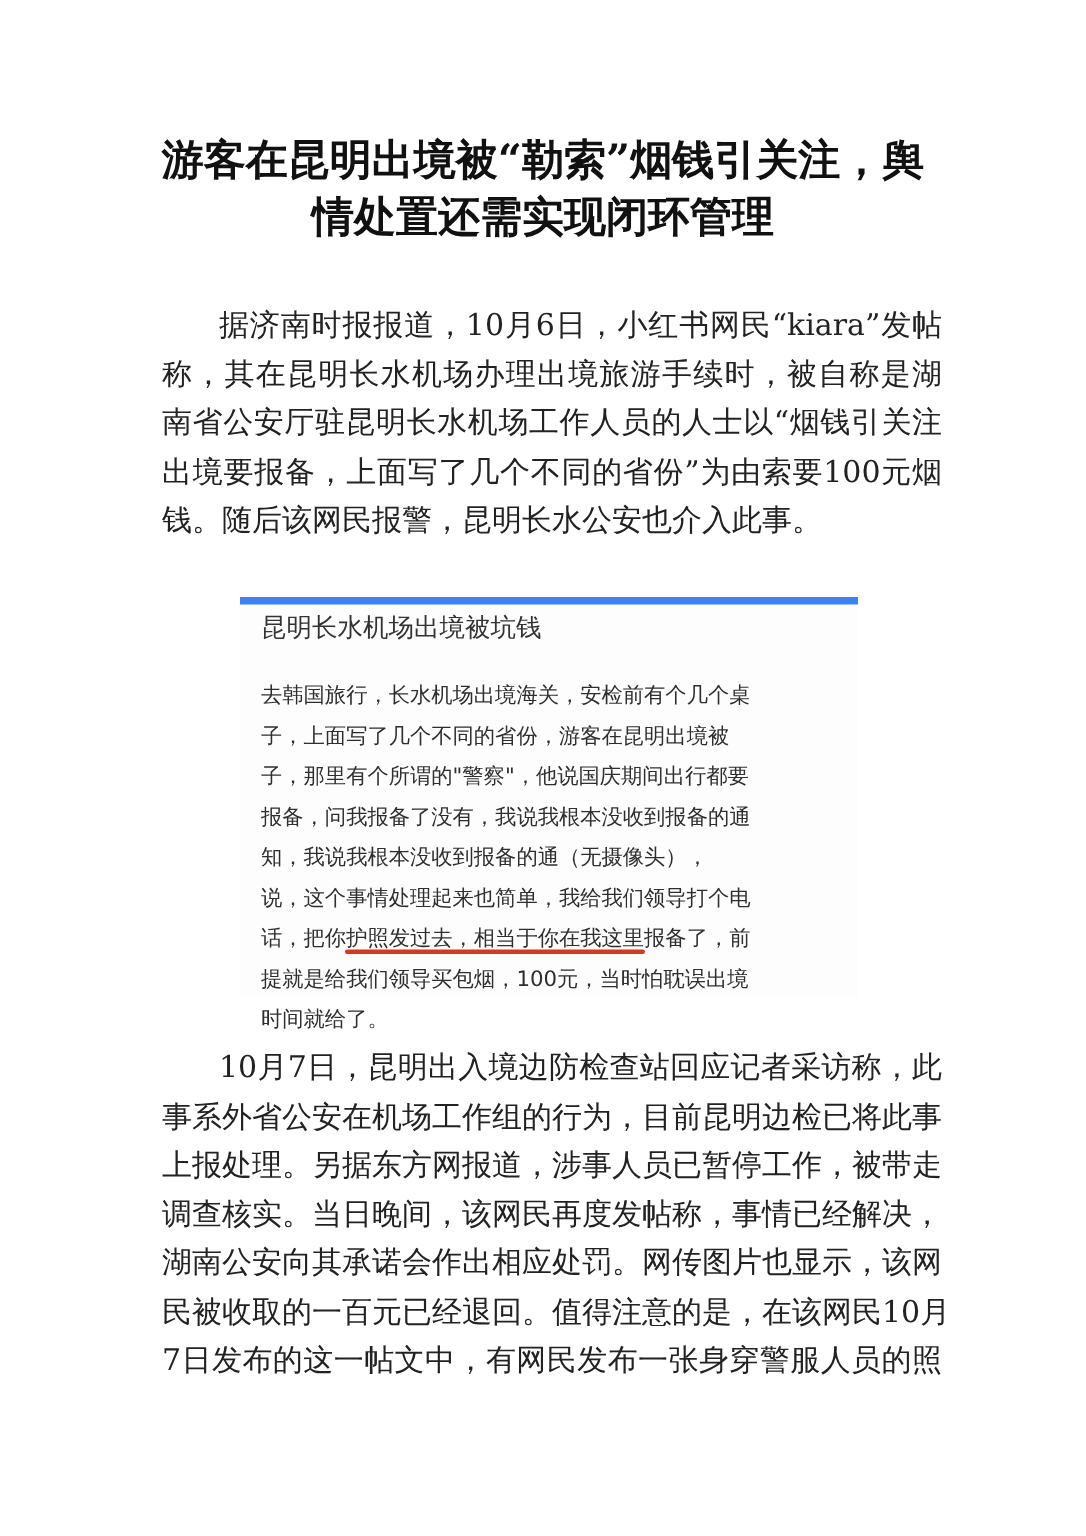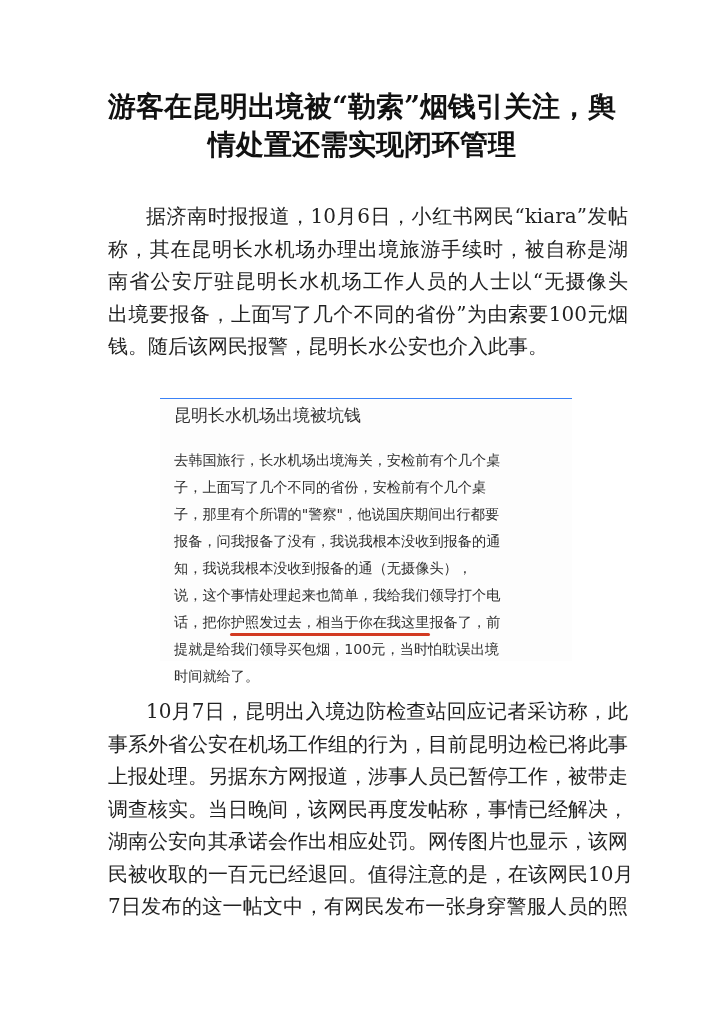--- a/index.html
+++ b/index.html
@@ -55,21 +55,21 @@
     .para1 { top: 200px; }
     .para2 { top: 695px; }
 
     .screenshot {
       position: absolute;
       left: 160px;
       top: 398px;
       width: 412px;
       height: 262px;
       background: #fdfdfd;
-      border-top: 1px solid #3b82f6;
+      border-top: 5px solid #3b82f6;
     }
     .shot-title {
       position: absolute;
       left: 14px;
       top: 5px;
       font-family: "DejaVu Sans", "Liberation Sans", sans-serif;
       font-size: 17px;
       line-height: 22px;
       color: #333333;
       white-space: nowrap;
@@ -102,30 +102,30 @@
 <div class="page">
 
   <h1 class="title" style="margin:0;">
     <span class="line">游客在昆明出境被“勒索”烟钱引关注，舆</span>
     <span class="line">情处置还需实现闭环管理</span>
   </h1>
 
   <div class="para para1">
     <span class="line first">据济南时报报道，10月6日，小红书网民“kiara”发帖</span>
     <span class="line">称，其在昆明长水机场办理出境旅游手续时，被自称是湖</span>
-    <span class="line">南省公安厅驻昆明长水机场工作人员的人士以“无摄像头</span>
+    <span class="line">南省公安厅驻昆明长水机场工作人员的人士以“烟钱引关注</span>
     <span class="line">出境要报备，上面写了几个不同的省份”为由索要100元烟</span>
     <span class="line last">钱。随后该网民报警，昆明长水公安也介入此事。</span>
   </div>
 
   <div class="screenshot">
     <div class="shot-title">昆明长水机场出境被坑钱</div>
     <div class="shot-body">
       <span class="line">去韩国旅行，长水机场出境海关，安检前有个几个桌</span>
-      <span class="line">子，上面写了几个不同的省份，安检前有个几个桌</span>
+      <span class="line">子，上面写了几个不同的省份，游客在昆明出境被</span>
       <span class="line">子，那里有个所谓的"警察"，他说国庆期间出行都要</span>
       <span class="line">报备，问我报备了没有，我说我根本没收到报备的通</span>
       <span class="line">知，我说我根本没收到报备的通（无摄像头），</span>
       <span class="line">说，这个事情处理起来也简单，我给我们领导打个电</span>
       <span class="line">话，把你护照发过去，相当于你在我这里报备了，前</span>
       <span class="line">提就是给我们领导买包烟，100元，当时怕耽误出境</span>
       <span class="line">时间就给了。</span>
     </div>
   </div>
   <div class="underline" style="background: rgb(210, 58, 34);"></div>

